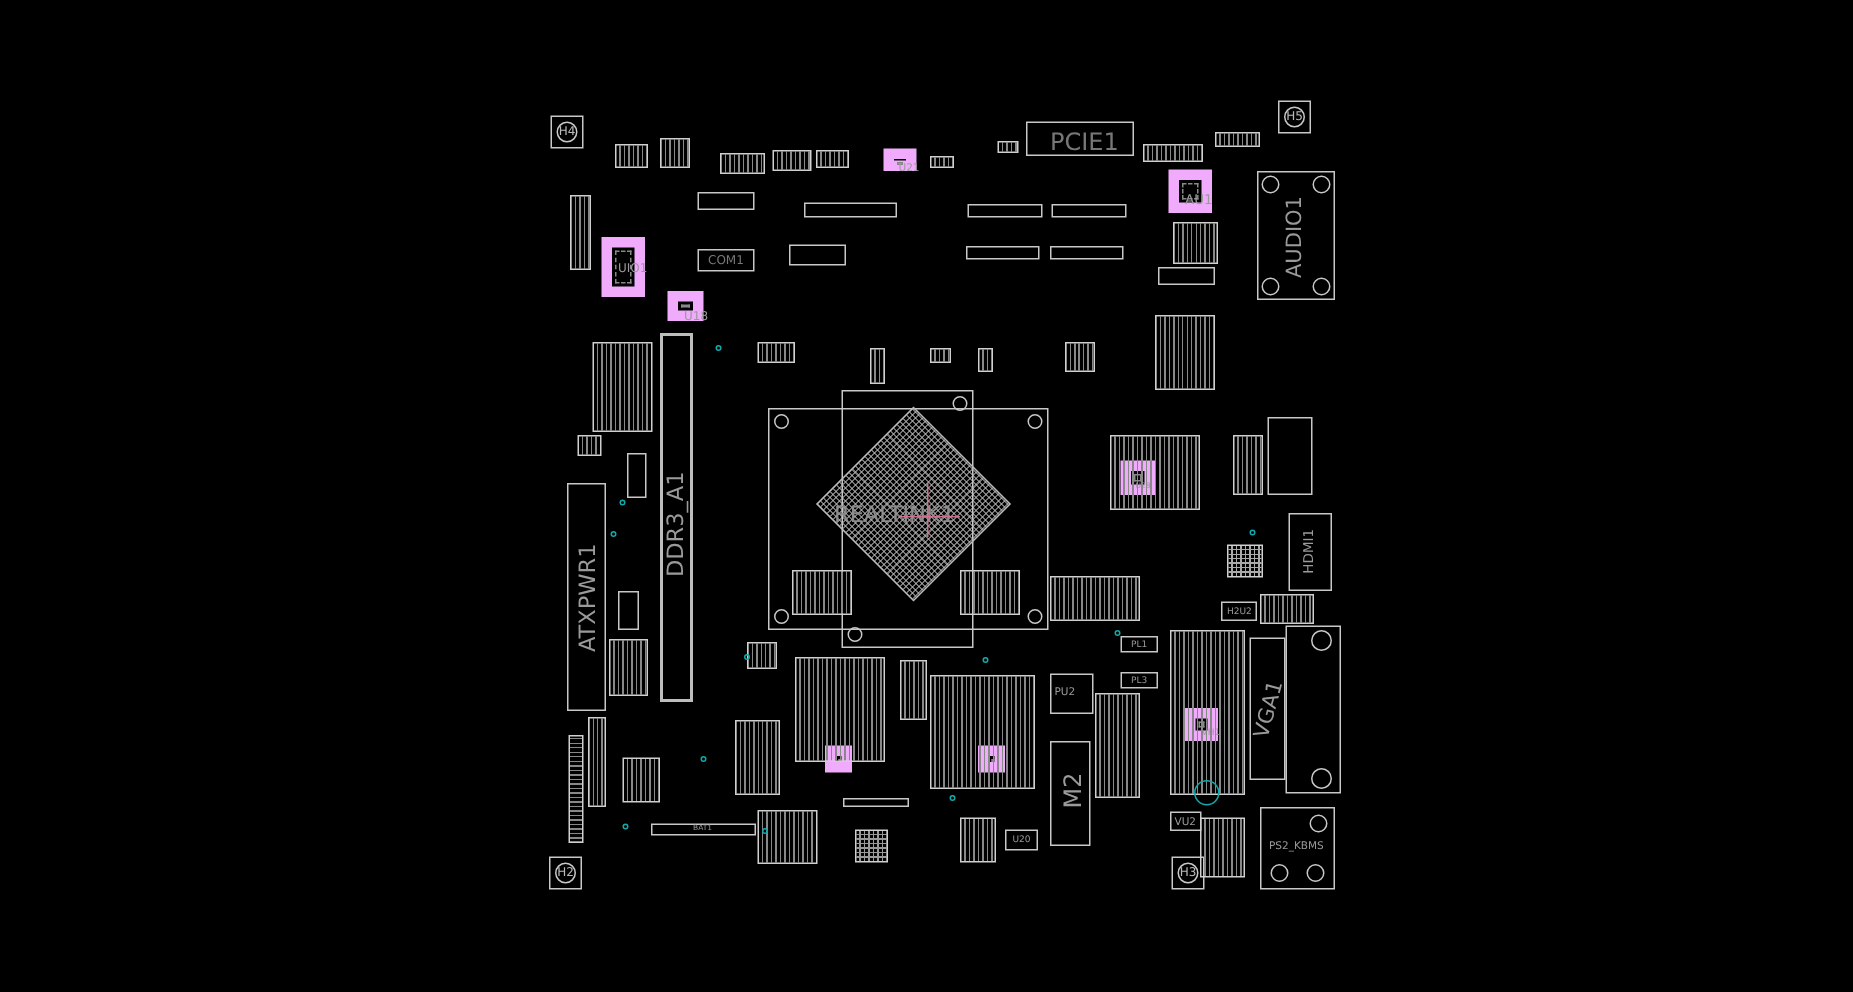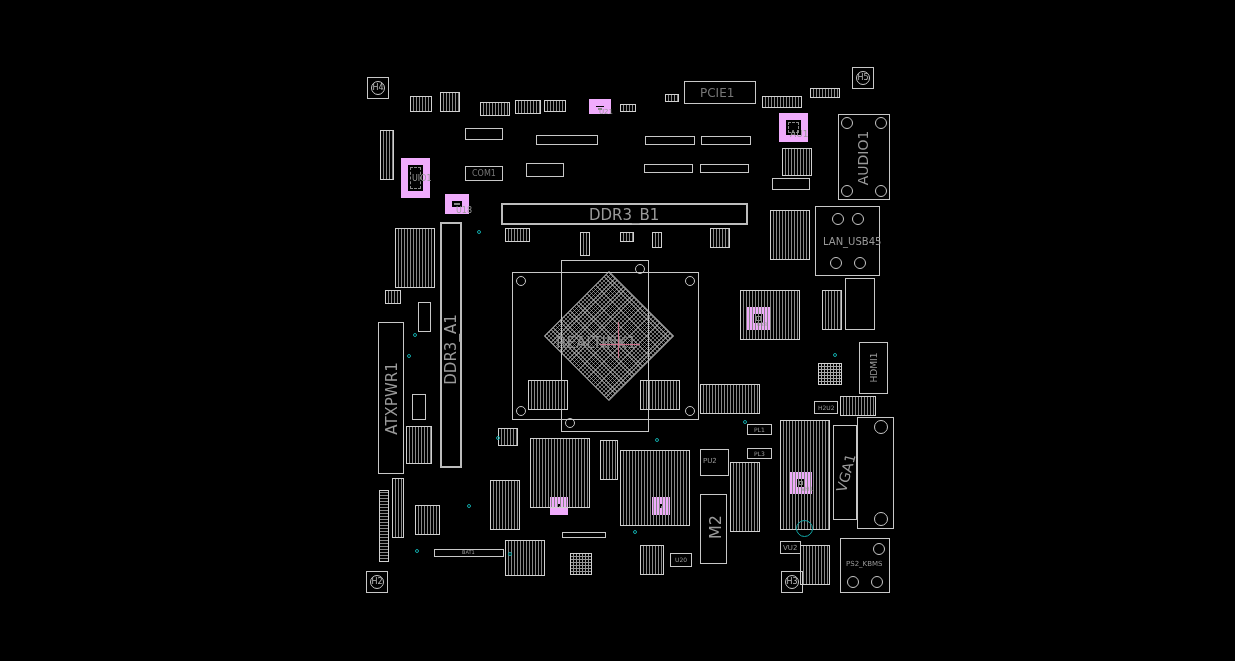--- a/index.html
+++ b/index.html
@@ -36,23 +36,20 @@
   <div class="mount" style="left:852px;top:67px;">
       <span>H5</span>
     </div>
   <div class="mount" style="left:366px;top:571px;">
       <span>H2</span>
     </div>
   <div class="mount" style="left:781px;top:571px;">
       <span>H3</span>
     </div>
 
-  <div class="c2" style="left:501px;top:203px;width:247px;height:22px;">
-    <div class="lbl" style="left:86px;top:3px;font-size:15px;">DDR3_B1</div>
-  </div>
 
   <div class="c2" style="left:440px;top:222px;width:22px;height:246px;">
     <div class="lbl" style="left:-36px;top:118px;font-size:15px;transform:rotate(-90deg);transform-origin:center;width:90px;text-align:center;">DDR3_A1</div>
   </div>
 
   <div class="c" style="left:378px;top:322px;width:26px;height:152px;">
     <div class="lbl" style="left:-30px;top:68px;font-size:15px;transform:rotate(-90deg);width:86px;text-align:center;">ATXPWR1</div>
   </div>
 
   <div class="c" style="left:512px;top:272px;width:187px;height:148px;">
@@ -71,27 +68,20 @@
   <div style="position:absolute;left:600px;top:344px;width:40px;height:1px;background:#d0708a;"></div>
 
   <div class="c" style="left:838px;top:114px;width:52px;height:86px;">
     <div class="hole" style="left:2px;top:2px;width:12px;height:12px;"></div>
     <div class="hole" style="right:2px;top:2px;width:12px;height:12px;"></div>
     <div class="hole" style="left:2px;bottom:2px;width:12px;height:12px;"></div>
     <div class="hole" style="right:2px;bottom:2px;width:12px;height:12px;"></div>
     <div class="lbl" style="left:-14px;top:36px;font-size:14px;transform:rotate(-90deg);width:76px;text-align:center;">AUDIO1</div>
   </div>
 
-  <div class="c" style="left:815px;top:206px;width:65px;height:70px;">
-    <div class="hole" style="left:16px;top:6px;width:12px;height:12px;"></div>
-    <div class="hole" style="left:36px;top:6px;width:12px;height:12px;"></div>
-    <div class="hole" style="left:14px;bottom:6px;width:12px;height:12px;"></div>
-    <div class="hole" style="left:38px;bottom:6px;width:12px;height:12px;"></div>
-    <div class="lbl" style="left:7px;top:30px;font-size:10px;">LAN_USB45</div>
-  </div>
 
   <div class="c" style="left:845px;top:278px;width:30px;height:52px;"></div>
 
   <div class="c" style="left:859px;top:342px;width:29px;height:52px;">
     <div class="lbl" style="left:-8px;top:20px;font-size:9px;transform:rotate(-90deg);width:44px;text-align:center;">HDMI1</div>
   </div>
   <div class="pad" style="left:818px;top:363px;width:24px;height:22px;background:repeating-linear-gradient(0deg,transparent 0 2px,#aaa 2px 3px),repeating-linear-gradient(90deg,transparent 0 2px,#aaa 2px 3px);"></div>
 
   <div class="c" style="left:833px;top:425px;width:24px;height:95px;">
     <div class="lbl" style="left:-14px;top:40px;font-size:14px;transform:rotate(-75deg);width:52px;text-align:center;">VGA1</div>
@@ -122,21 +112,21 @@
   <div class="chip" style="left:445px;top:194px;width:24px;height:20px;">
     <div class="lbl" style="left:4px;top:6px;font-size:8px;">U18</div>
   </div>
   <div class="chip" style="left:589px;top:99px;width:22px;height:15px;">
     <div class="lbl" style="left:3px;top:3px;font-size:7px;">U21</div>
   </div>
   <div class="chip" style="left:779px;top:113px;width:29px;height:29px;">
     <div class="lbl" style="left:4px;top:10px;font-size:9px;">AU1</div>
   </div>
   <div class="c" style="left:684px;top:81px;width:72px;height:23px;">
-    <div class="lbl" style="left:15px;top:5px;font-size:12px;color:#777;">PCIE1</div>
+    <div class="lbl" style="left:15px;top:5px;font-size:16px;color:#777;">PCIE1</div>
   </div>
   <div class="c" style="left:465px;top:166px;width:38px;height:15px;padding-left:16px;">
     <div class="lbl" style="left:6px;top:3px;font-size:8px;color:#777;">COM1</div>
   </div>
   <div class="chip" style="left:747px;top:307px;width:23px;height:23px;">
     <div class="lbl" style="left:3px;top:8px;font-size:5px;">U28</div>
   </div>
   <div class="c" style="left:814px;top:401px;width:24px;height:13px;">
     <div class="lbl" style="left:3px;top:3px;font-size:6px;">H2U2</div>
   </div>

